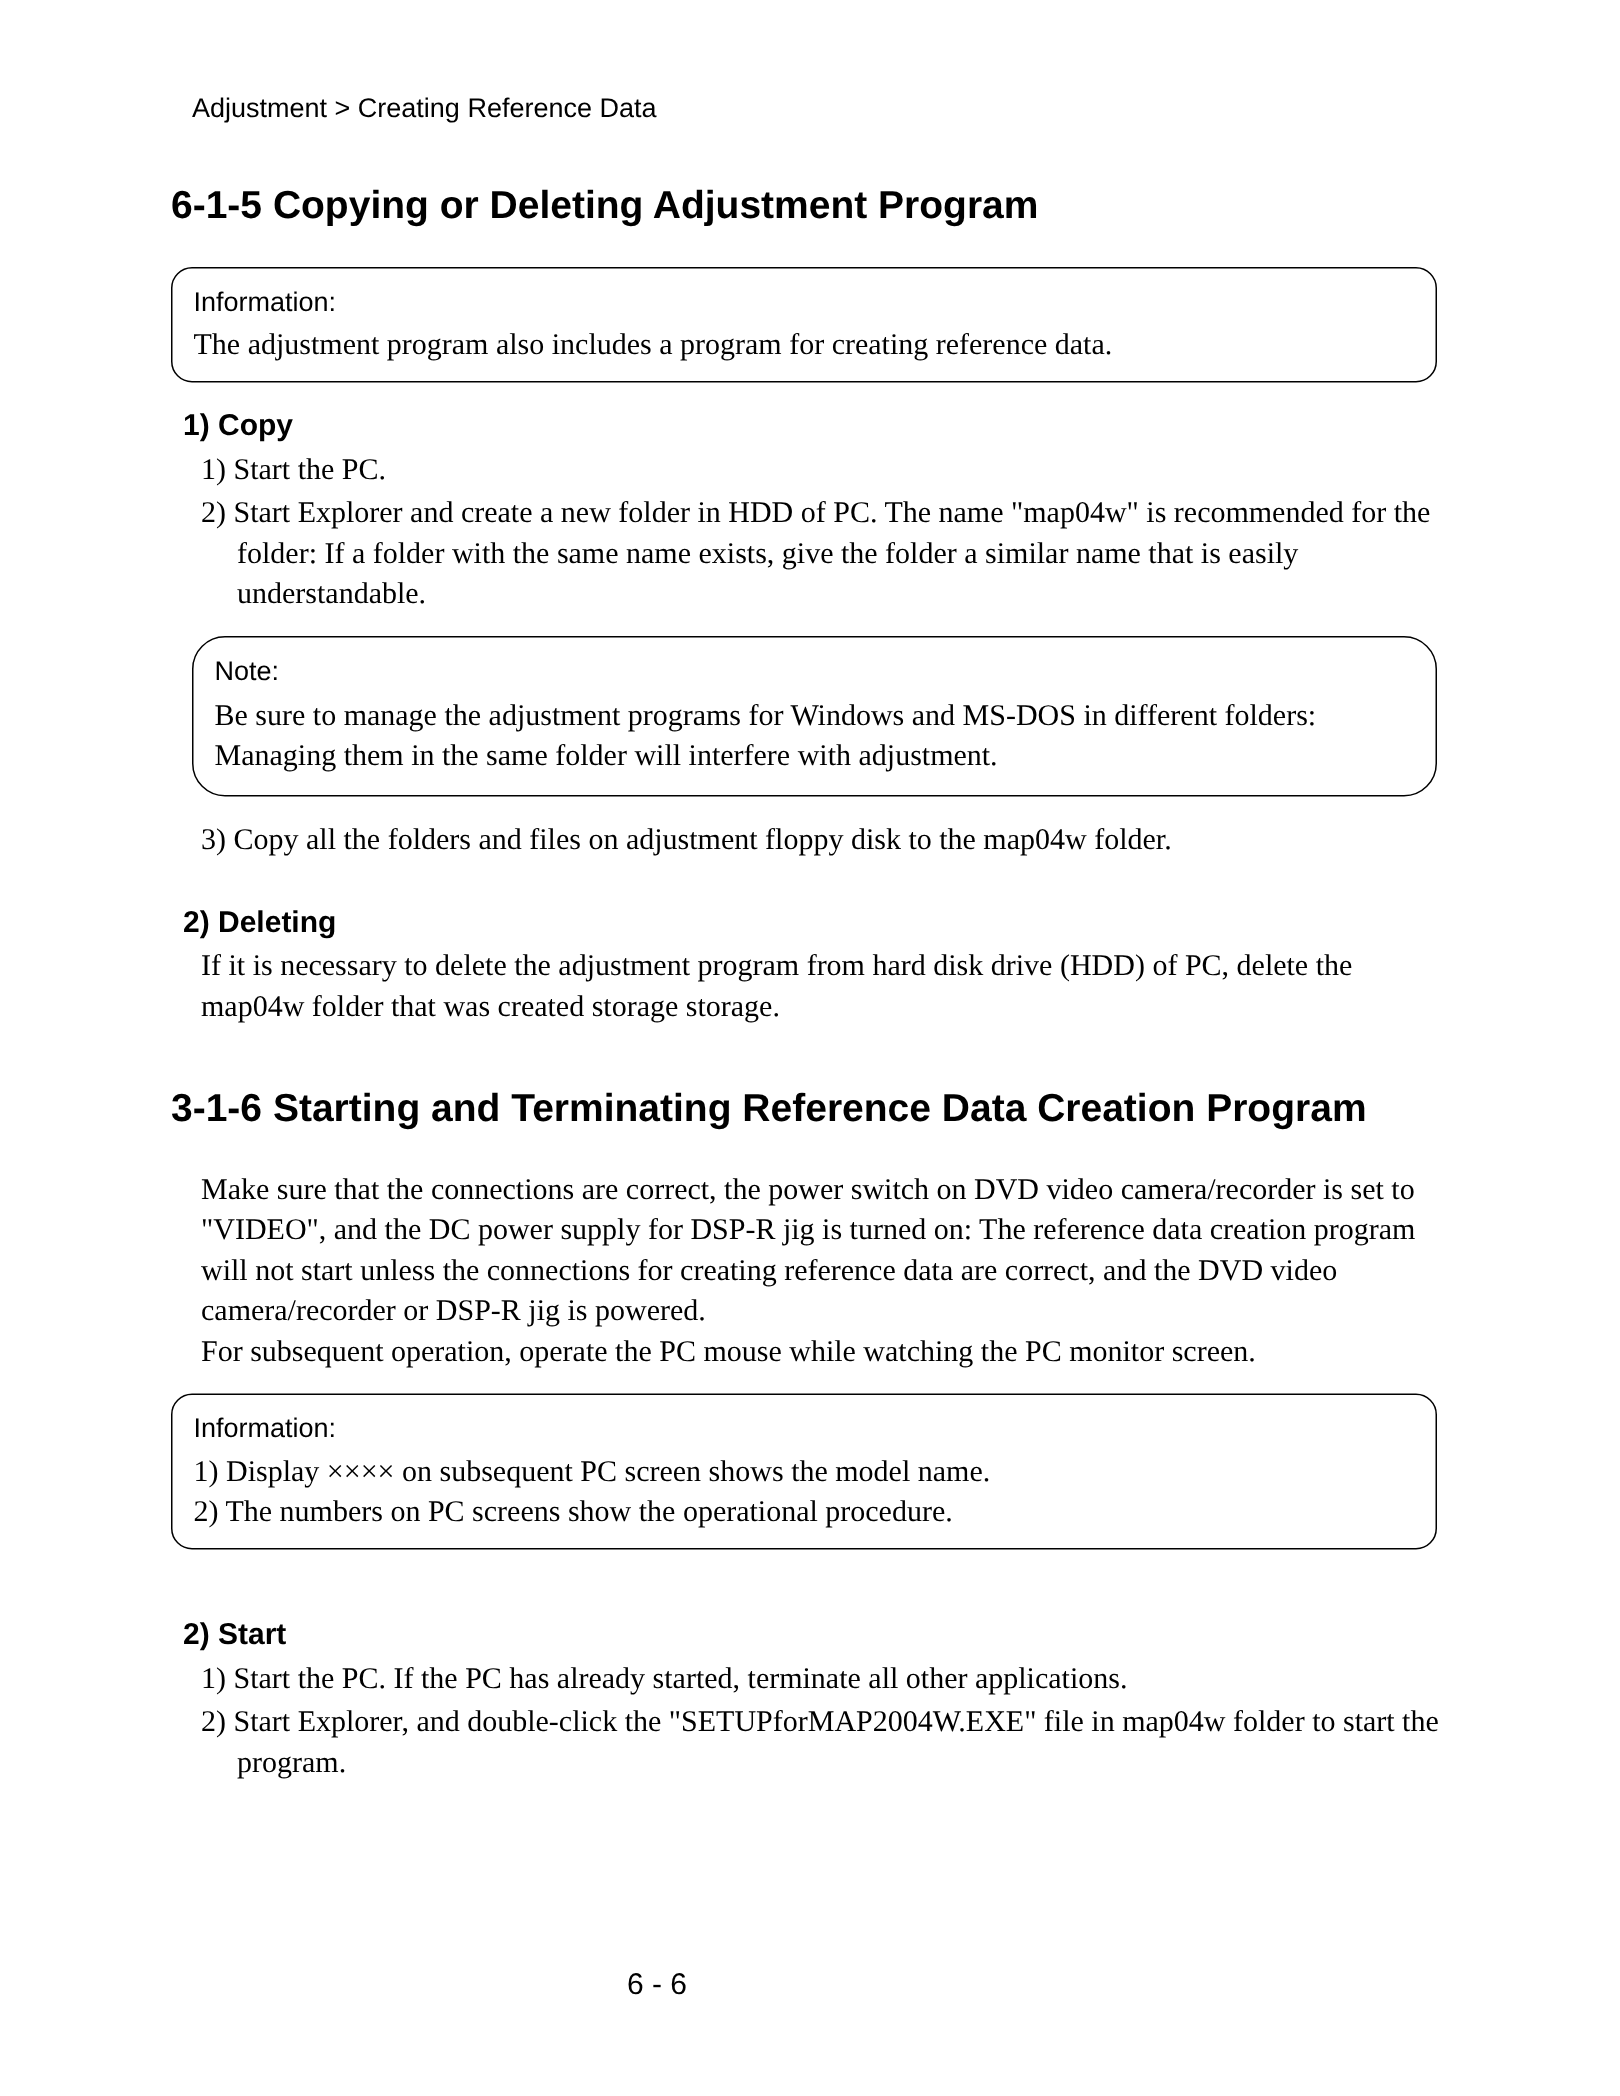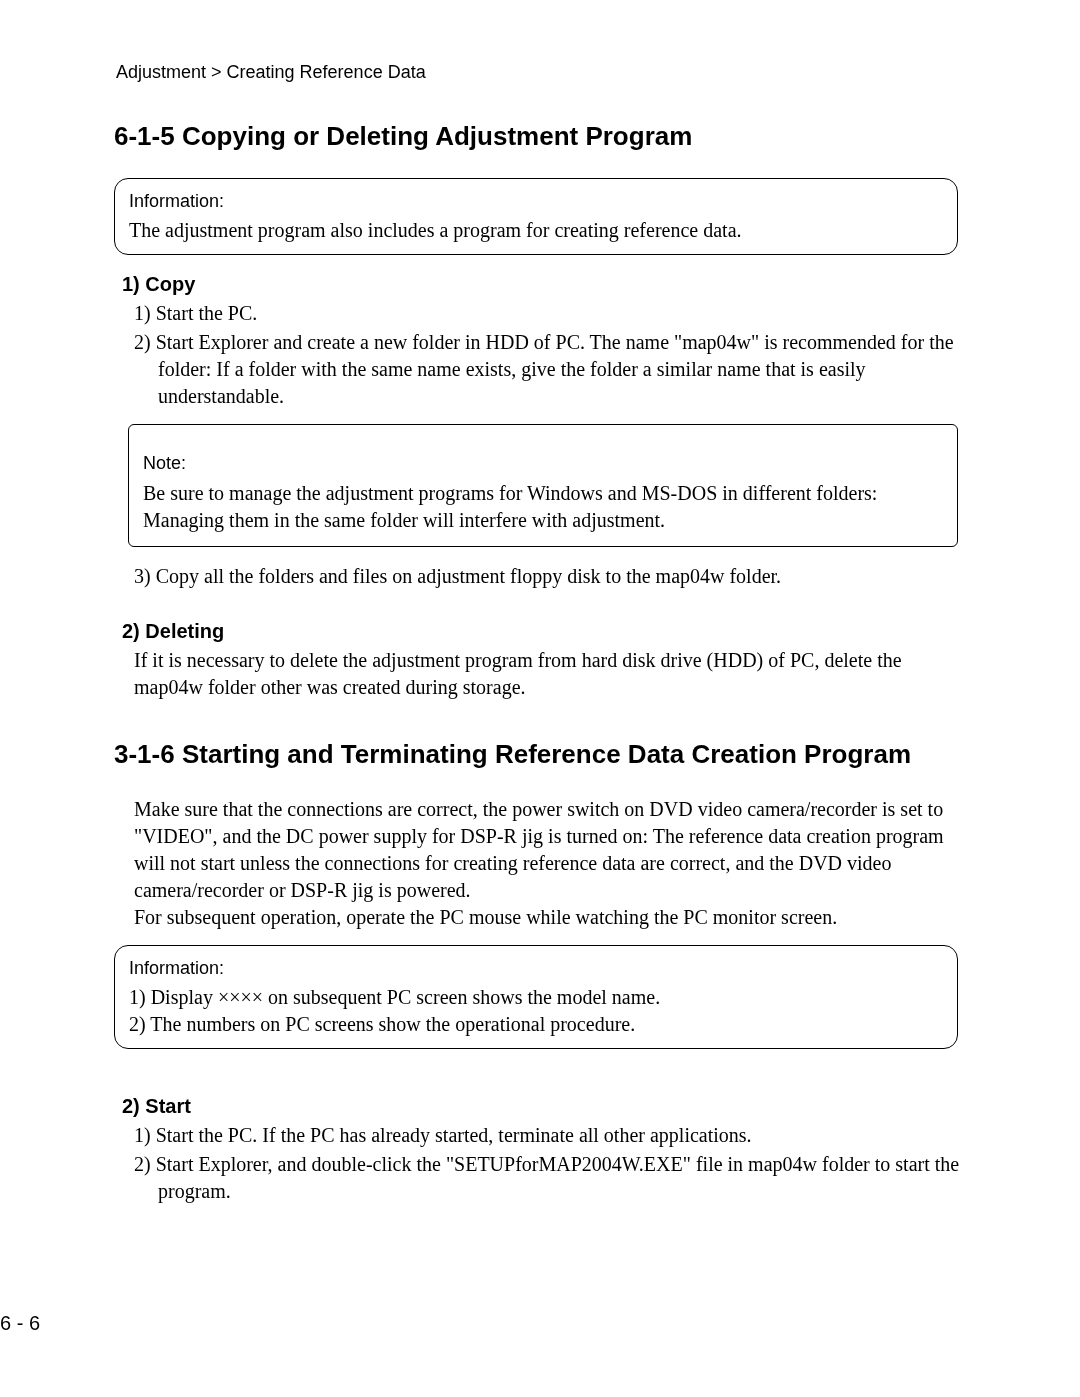--- a/index.html
+++ b/index.html
@@ -14,21 +14,21 @@
     position: relative;
     box-sizing: border-box;
     padding: 62px 118px 0 114px;
     font-family: "Times New Roman", Times, serif;
     color: #000;
   }
   .breadcrumb {
     font-family: Arial, Helvetica, sans-serif;
     font-size: 18px;
     margin-bottom: 38px;
-    margin-left: 2px;
+    margin-left: 14px;
   }
   .h1 {
     font-family: Arial, Helvetica, sans-serif;
     font-weight: bold;
     font-size: 26px;
     margin-bottom: 26px;
   }
   .info-box {
     border: 1px solid #000;
     border-radius: 14px;
@@ -57,37 +57,38 @@
   .body-block .li {
     padding-left: 24px;
     text-indent: -24px;
     margin-bottom: 2px;
   }
   .spacer-sm { height: 14px; }
   .spacer-md { height: 22px; }
   .spacer-lg { height: 38px; }
   .note-box {
     border: 1px solid #000;
-    border-radius: 6px;
-    padding: 26px 14px 12px 14px;
+    border-radius: 22px;
+    padding: 10px 14px 12px 14px;
     margin: 14px 4px 16px 14px;
     font-size: 20px;
     line-height: 1.35;
   }
   .note-box .label {
     font-family: Arial, Helvetica, sans-serif;
     font-size: 18px;
     display: block;
     margin-bottom: 4px;
   }
   .page-num {
     position: absolute;
     bottom: 62px;
     left: 0;
     width: 876px;
+    text-align: center;
     font-family: Arial, Helvetica, sans-serif;
     font-size: 20px;
   }
 </style>
 </head>
 <body>
 
 <div class="page">
 
   <div class="breadcrumb">Adjustment &gt; Creating Reference Data</div>
@@ -111,21 +112,21 @@
   </div>
 
   <div class="body-block">
     <div class="li">3) Copy all the folders and files on adjustment floppy disk to the map04w folder.</div>
   </div>
 
   <div class="spacer-md"></div>
 
   <div class="sub-h">2)  Deleting</div>
   <div class="body-block">
-    <div>If it is necessary to delete the adjustment program from hard disk drive (HDD) of PC, delete the map04w folder other was created during storage.</div>
+    <div>If it is necessary to delete the adjustment program from hard disk drive (HDD) of PC, delete the map04w folder that was created storage storage.</div>
   </div>
 
   <div class="spacer-lg"></div>
 
   <div class="h1">3-1-6  Starting and Terminating Reference Data Creation Program</div>
 
   <div class="body-block">
     <div>Make sure that the connections are correct, the power switch on DVD video camera/recorder is set to "VIDEO", and the DC power supply for DSP-R jig is turned on: The reference data creation program will not start unless the connections for creating reference data are correct, and the DVD video camera/recorder or DSP-R jig is powered.</div>
     <div>For subsequent operation, operate the PC mouse while watching the PC monitor screen.</div>
   </div>

